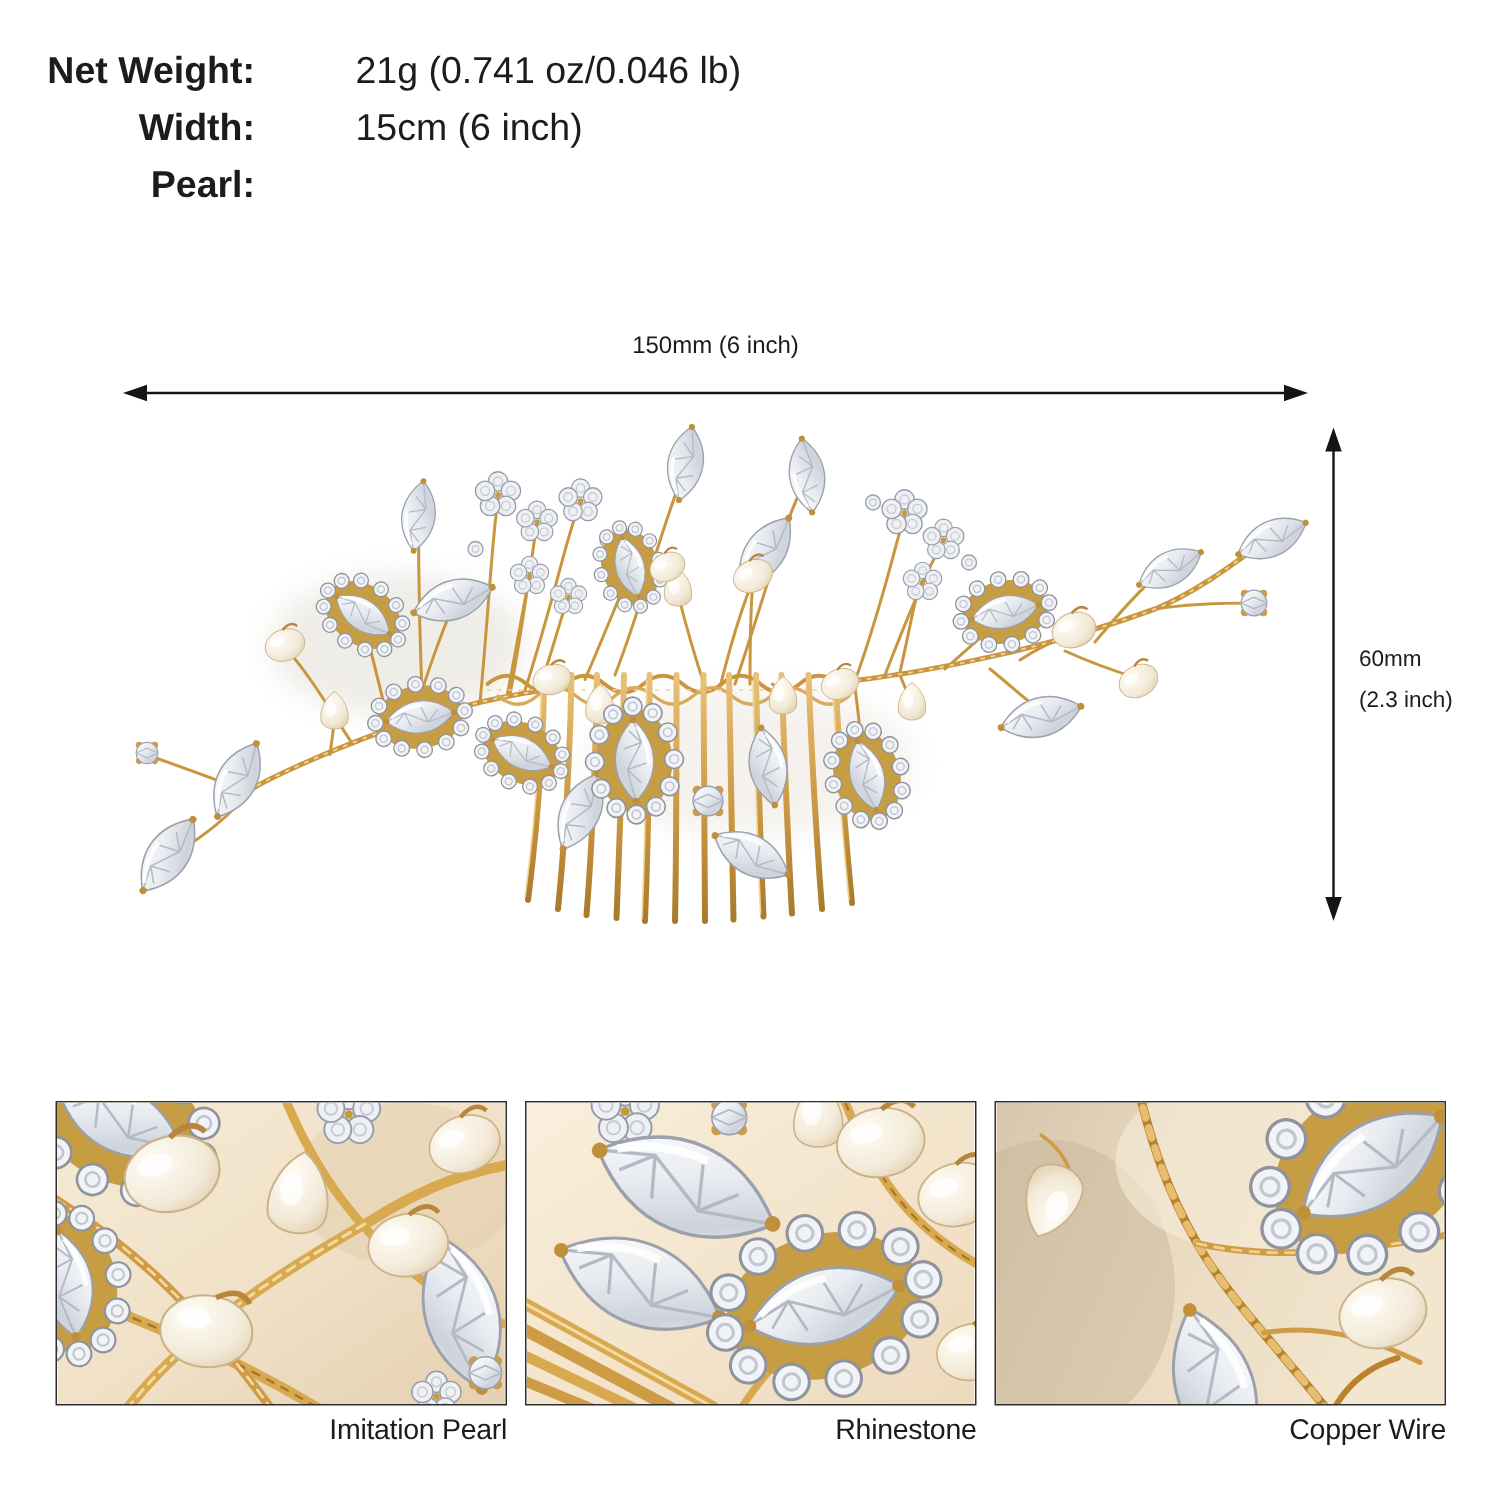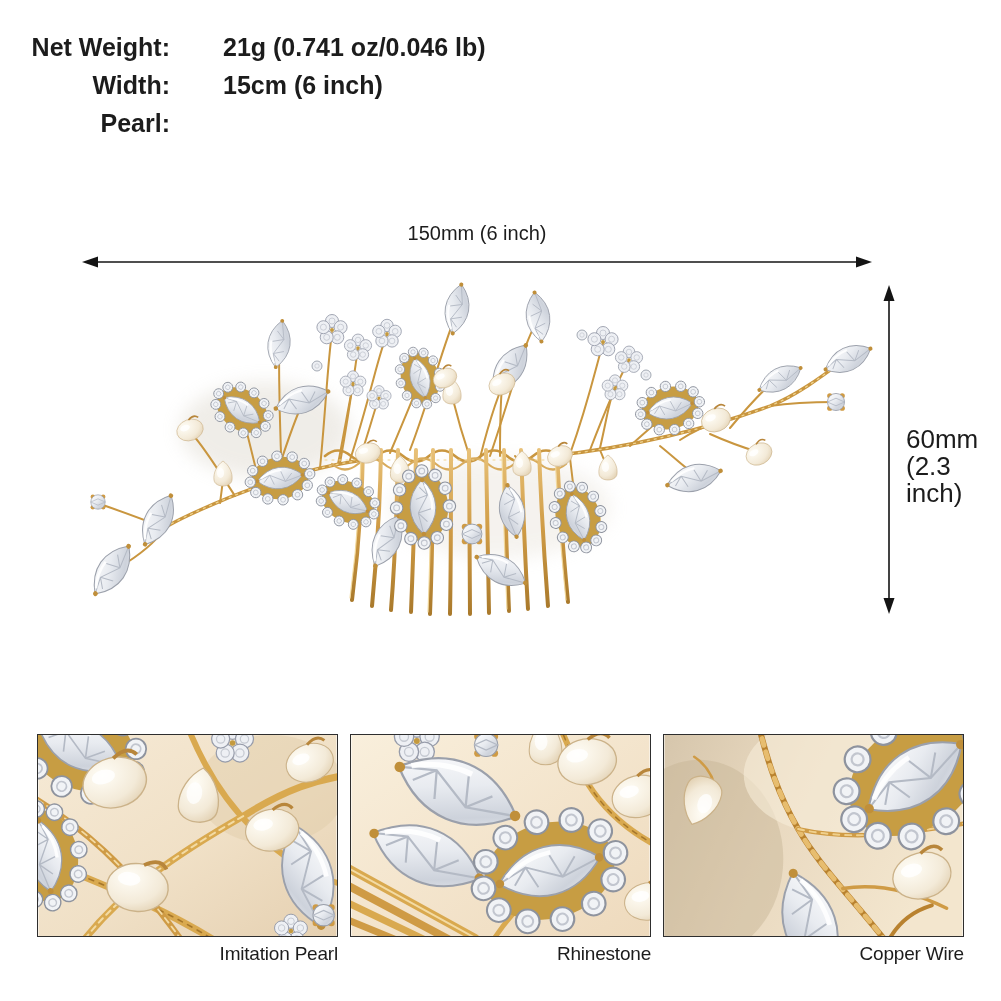--- a/index.html
+++ b/index.html
@@ -1,23 +1,23 @@
 <!DOCTYPE html>
 <html><head>
 <meta charset="utf-8">
 <style>
   html,body{margin:0;padding:0;background:#fff;}
   body{width:1001px;height:1001px;position:relative;overflow:hidden;
        font-family:"Liberation Sans",sans-serif;color:#1c1c1c;}
   .specs{position:absolute;left:30px;top:28px;font-size:25px;line-height:38px;}
   .spec-row{display:flex;white-space:nowrap;gap:44px;}
   .spec-label{display:inline-block;width:140px;text-align:right;font-weight:bold;}
-  .spec-value{margin-left:9px;font-weight:bold;}
-  .dim-w{position:absolute;top:222px;left:327px;width:300px;text-align:center;font-size:20px;}
-  .dim-h{position:absolute;left:906px;top:426px;font-size:26px;line-height:27px;text-align:left;}
+  .spec-value{margin-left:23px;}
+  .dim-w{position:absolute;top:222px;left:327px;width:300px;text-align:center;font-size:16px;}
+  .dim-h{position:absolute;left:906px;top:426px;font-size:15px;line-height:27px;text-align:left;}
   .arrows{position:absolute;left:0;top:0;pointer-events:none;}
   .product{position:absolute;left:70px;top:278px;}
   .tile{position:absolute;top:734px;width:301px;height:203px;border:1.5px solid #2e2e2e;
         box-sizing:border-box;overflow:hidden;margin:0;}
   .tile svg{display:block;width:100%;height:100%;}
   .t1{left:37px}.t2{left:350px}.t3{left:663px}
   .cap{position:absolute;top:943px;width:301px;text-align:right;font-weight:normal;
        font-size:19px;letter-spacing:-0.2px;}
   .c1{left:37px}.c2{left:350px}.c3{left:663px}
 </style>

